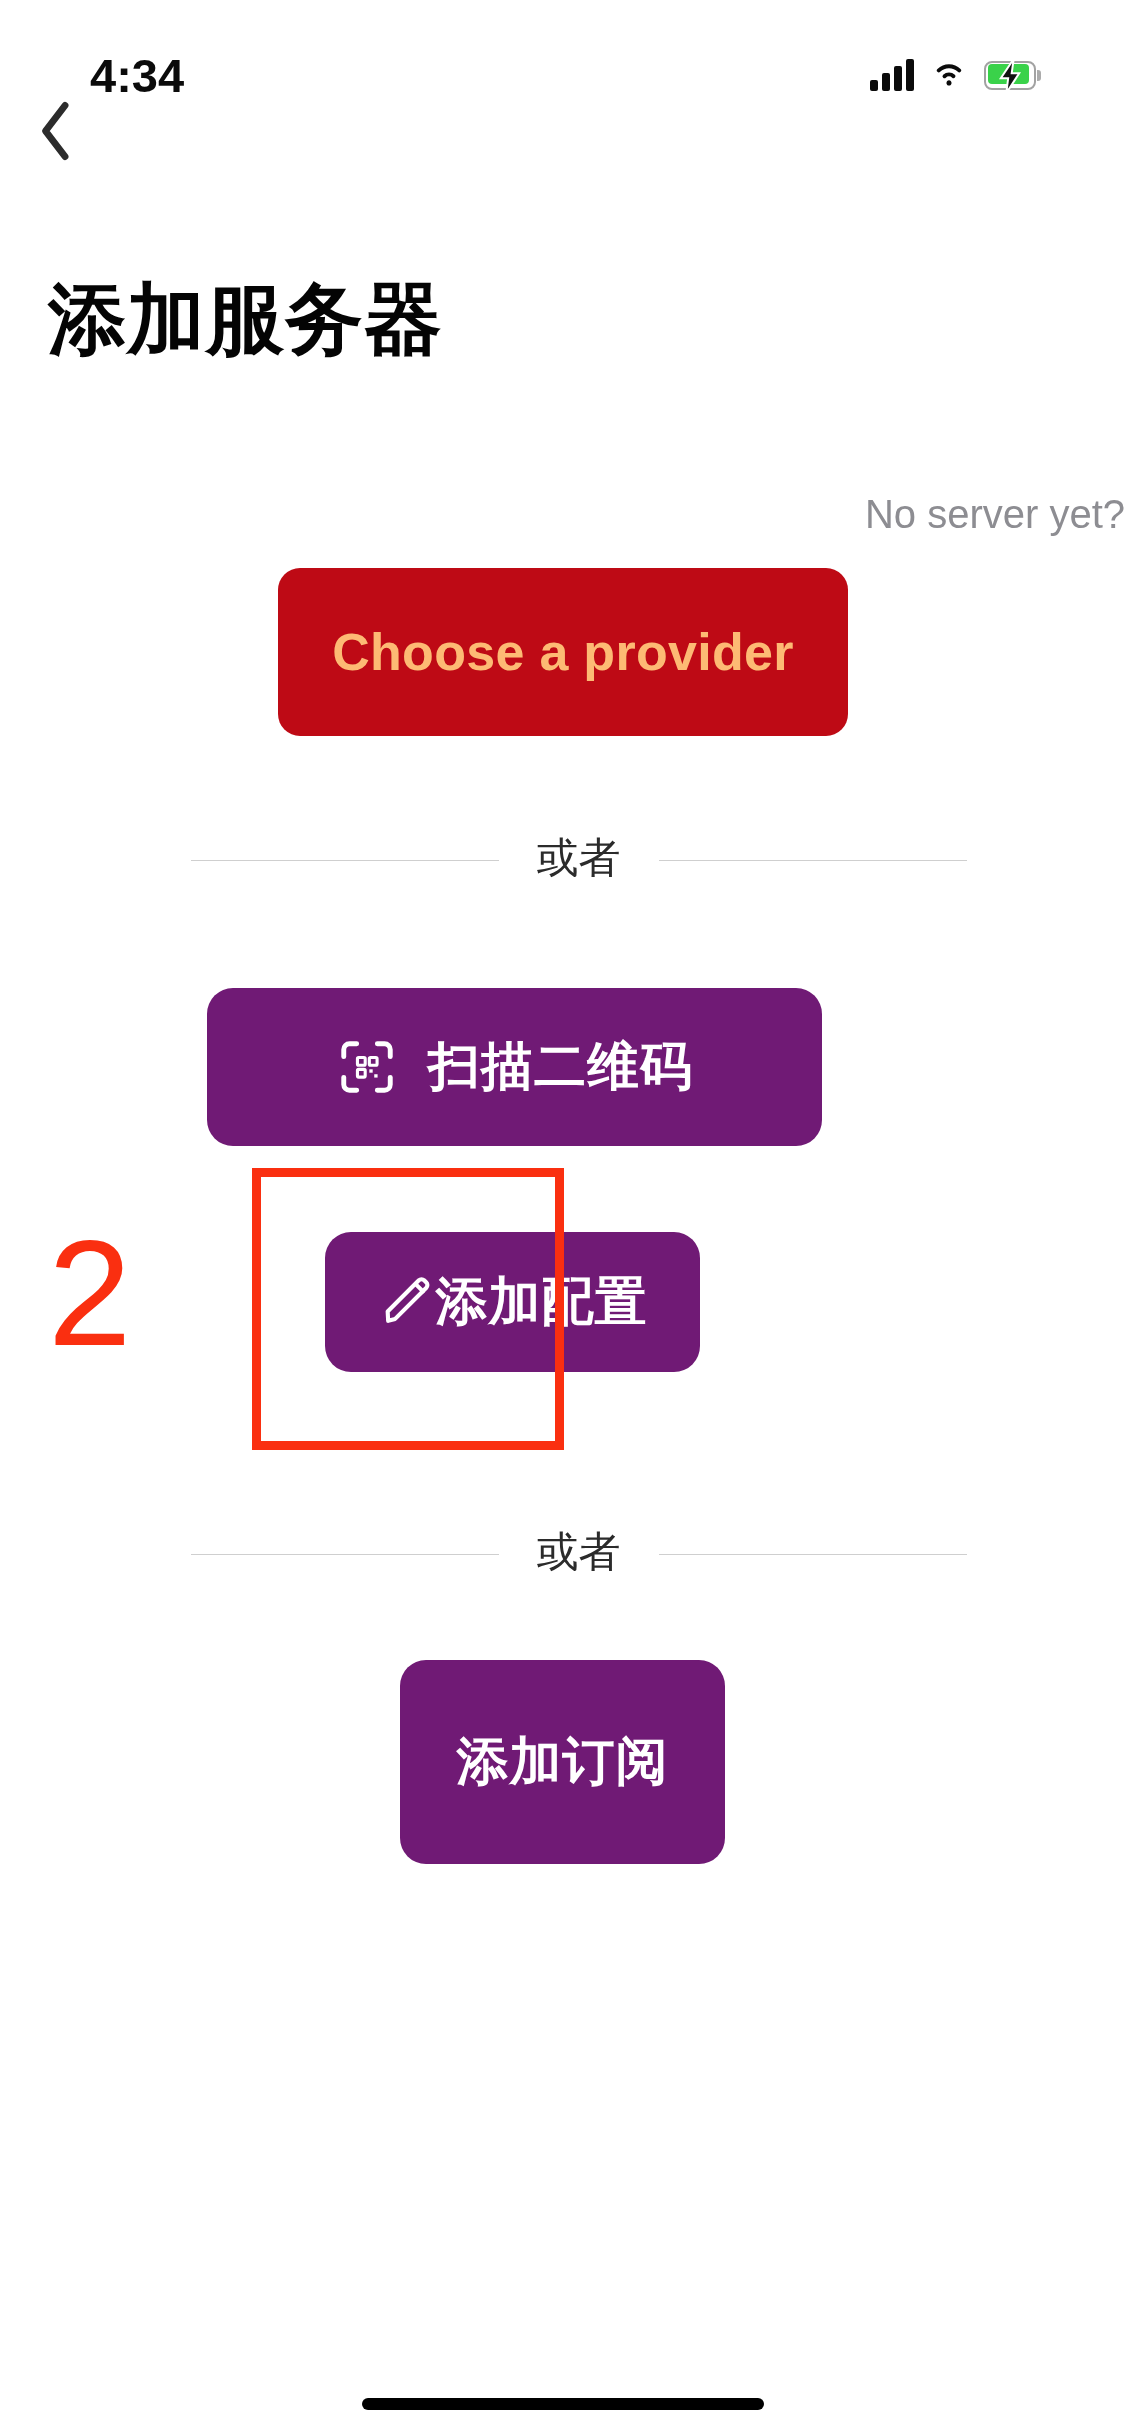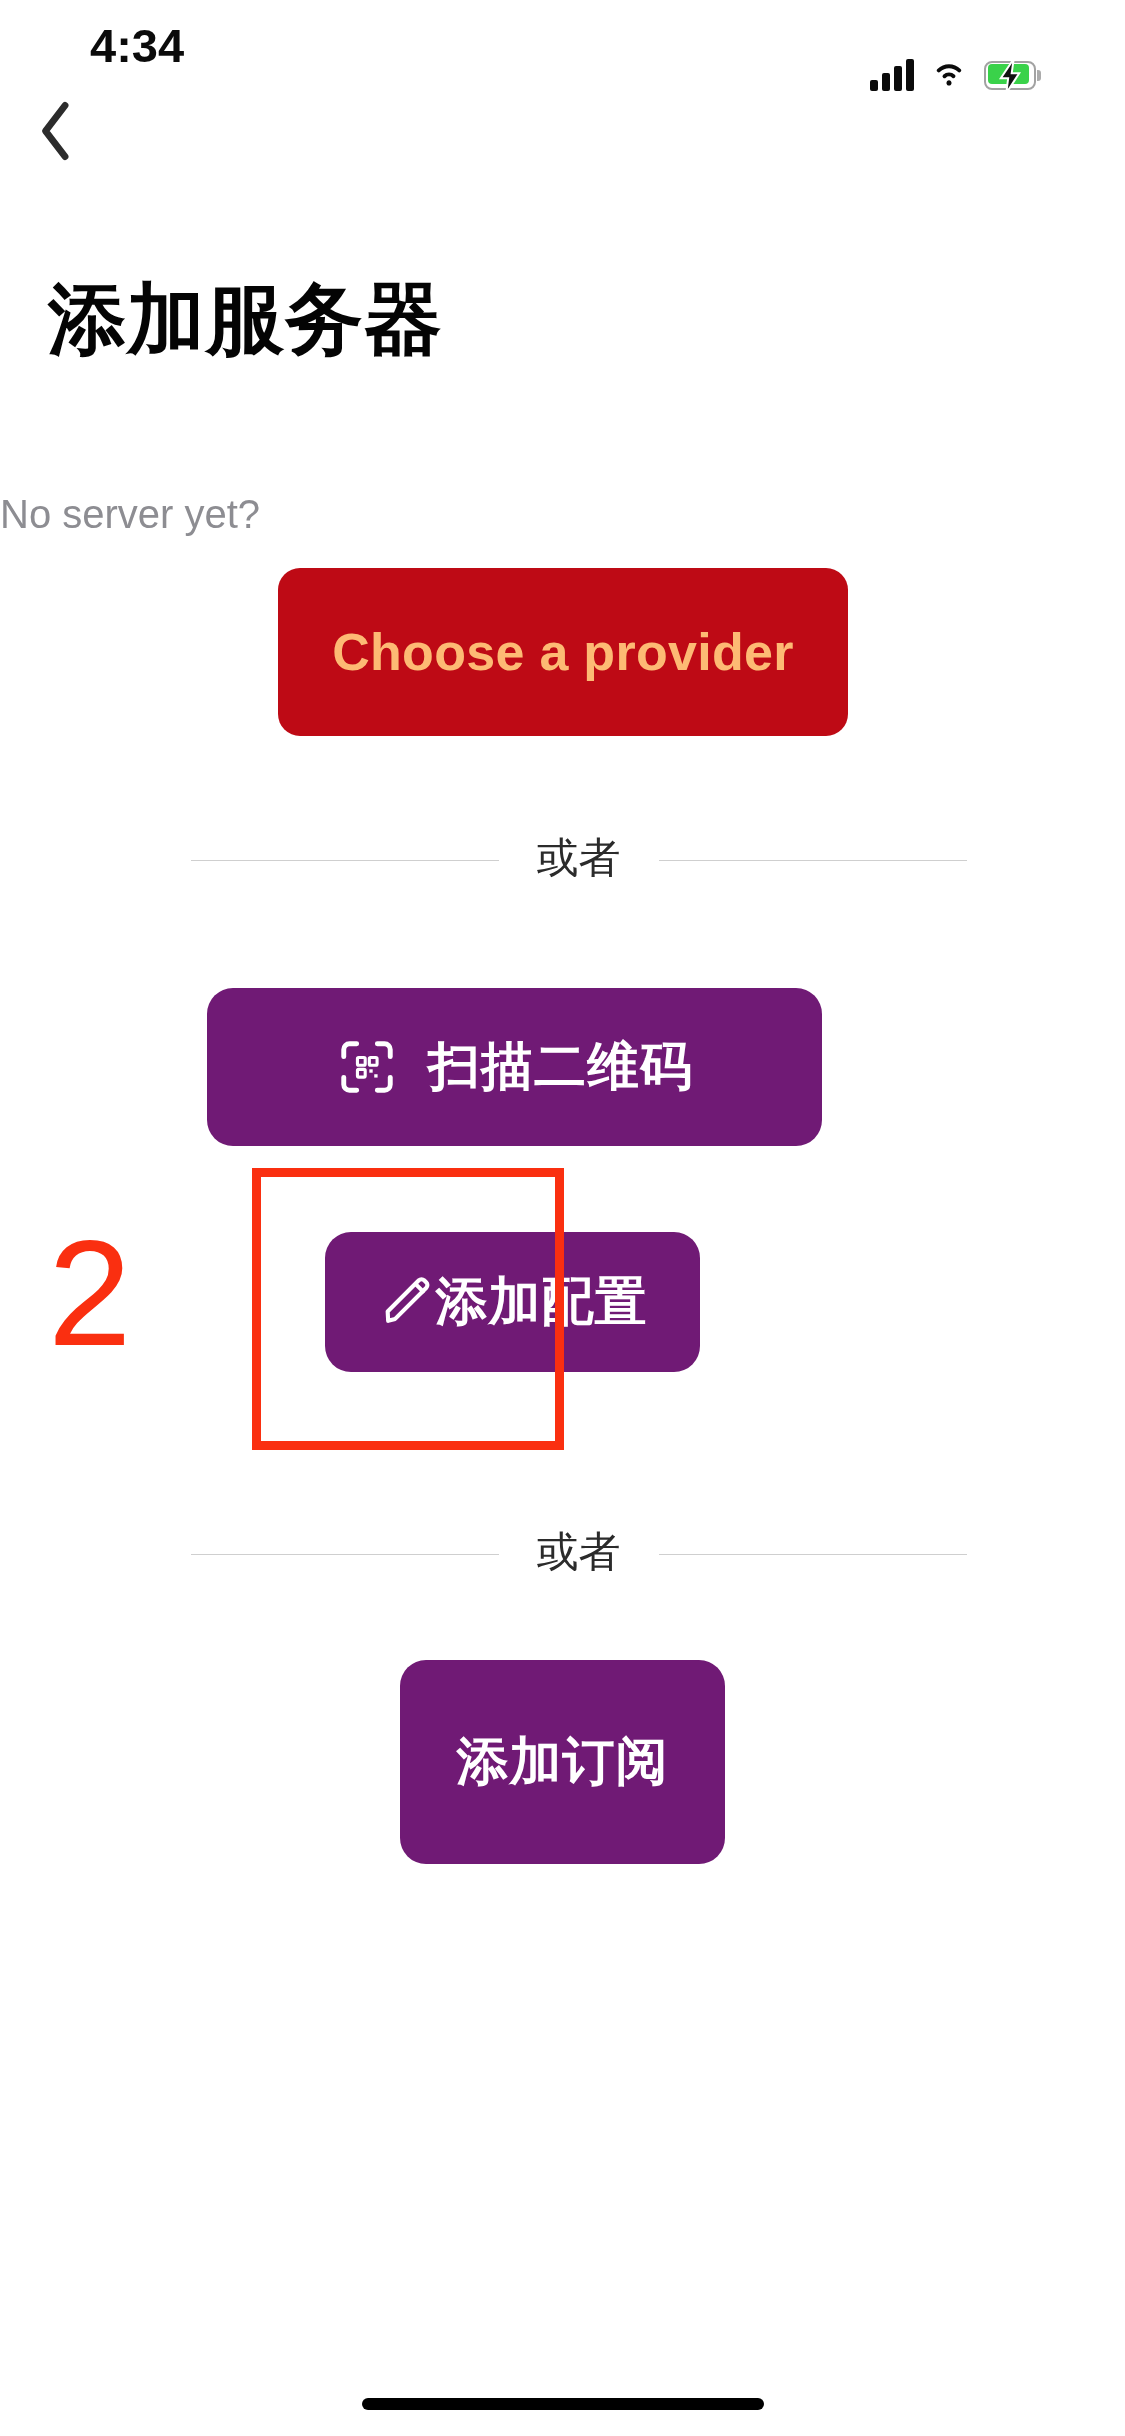--- a/index.html
+++ b/index.html
@@ -7,21 +7,21 @@
     width:1125px; height:2436px;
     background:#ffffff;
     font-family:"Liberation Sans","DejaVu Sans",sans-serif;
     overflow:hidden;
   }
   .screen { position:relative; width:1125px; height:2436px; background:#fff; }
 
   
   .statusbar {
     position:absolute; top:0; left:0; width:1125px; height:132px;
-    display:flex; justify-content:space-between;
+    display:flex; align-items:center; justify-content:space-between;
     padding:0 84px 0 90px;
   }
   .status-time {
     font-size:47px; font-weight:600; color:#0b0b0b;
     letter-spacing:0px; padding-top:18px;
   }
   .status-right { display:flex; align-items:center; gap:16px; padding-top:18px; }
 
   .sig { display:flex; align-items:flex-end; gap:4px; height:32px; }
   .sig i { display:block; width:8px; background:#0b0b0b; border-radius:2px; }
@@ -55,21 +55,21 @@
 
   .page-title {
     position:absolute; left:48px; top:276px;
     font-size:78px; font-weight:700; color:#040404;
     letter-spacing:1px; line-height:1.12;
   }
 
   
   .subtitle {
     position:absolute; top:492px; left:0; width:1125px;
-    text-align:left; font-size:40px; color:#8d8d92; font-weight:400;
+    text-align:right; font-size:40px; color:#8d8d92; font-weight:400;
   }
 
   .provider-btn {
     position:absolute; left:278px; top:568px; width:570px; height:168px;
     background:#be0a15; border:none; border-radius:22px;
     color:#fdba74; font-size:52px; font-weight:700;
     display:flex; align-items:center; justify-content:center;
     font-family:"Liberation Sans","DejaVu Sans",sans-serif;
     letter-spacing:.3px;
   }

